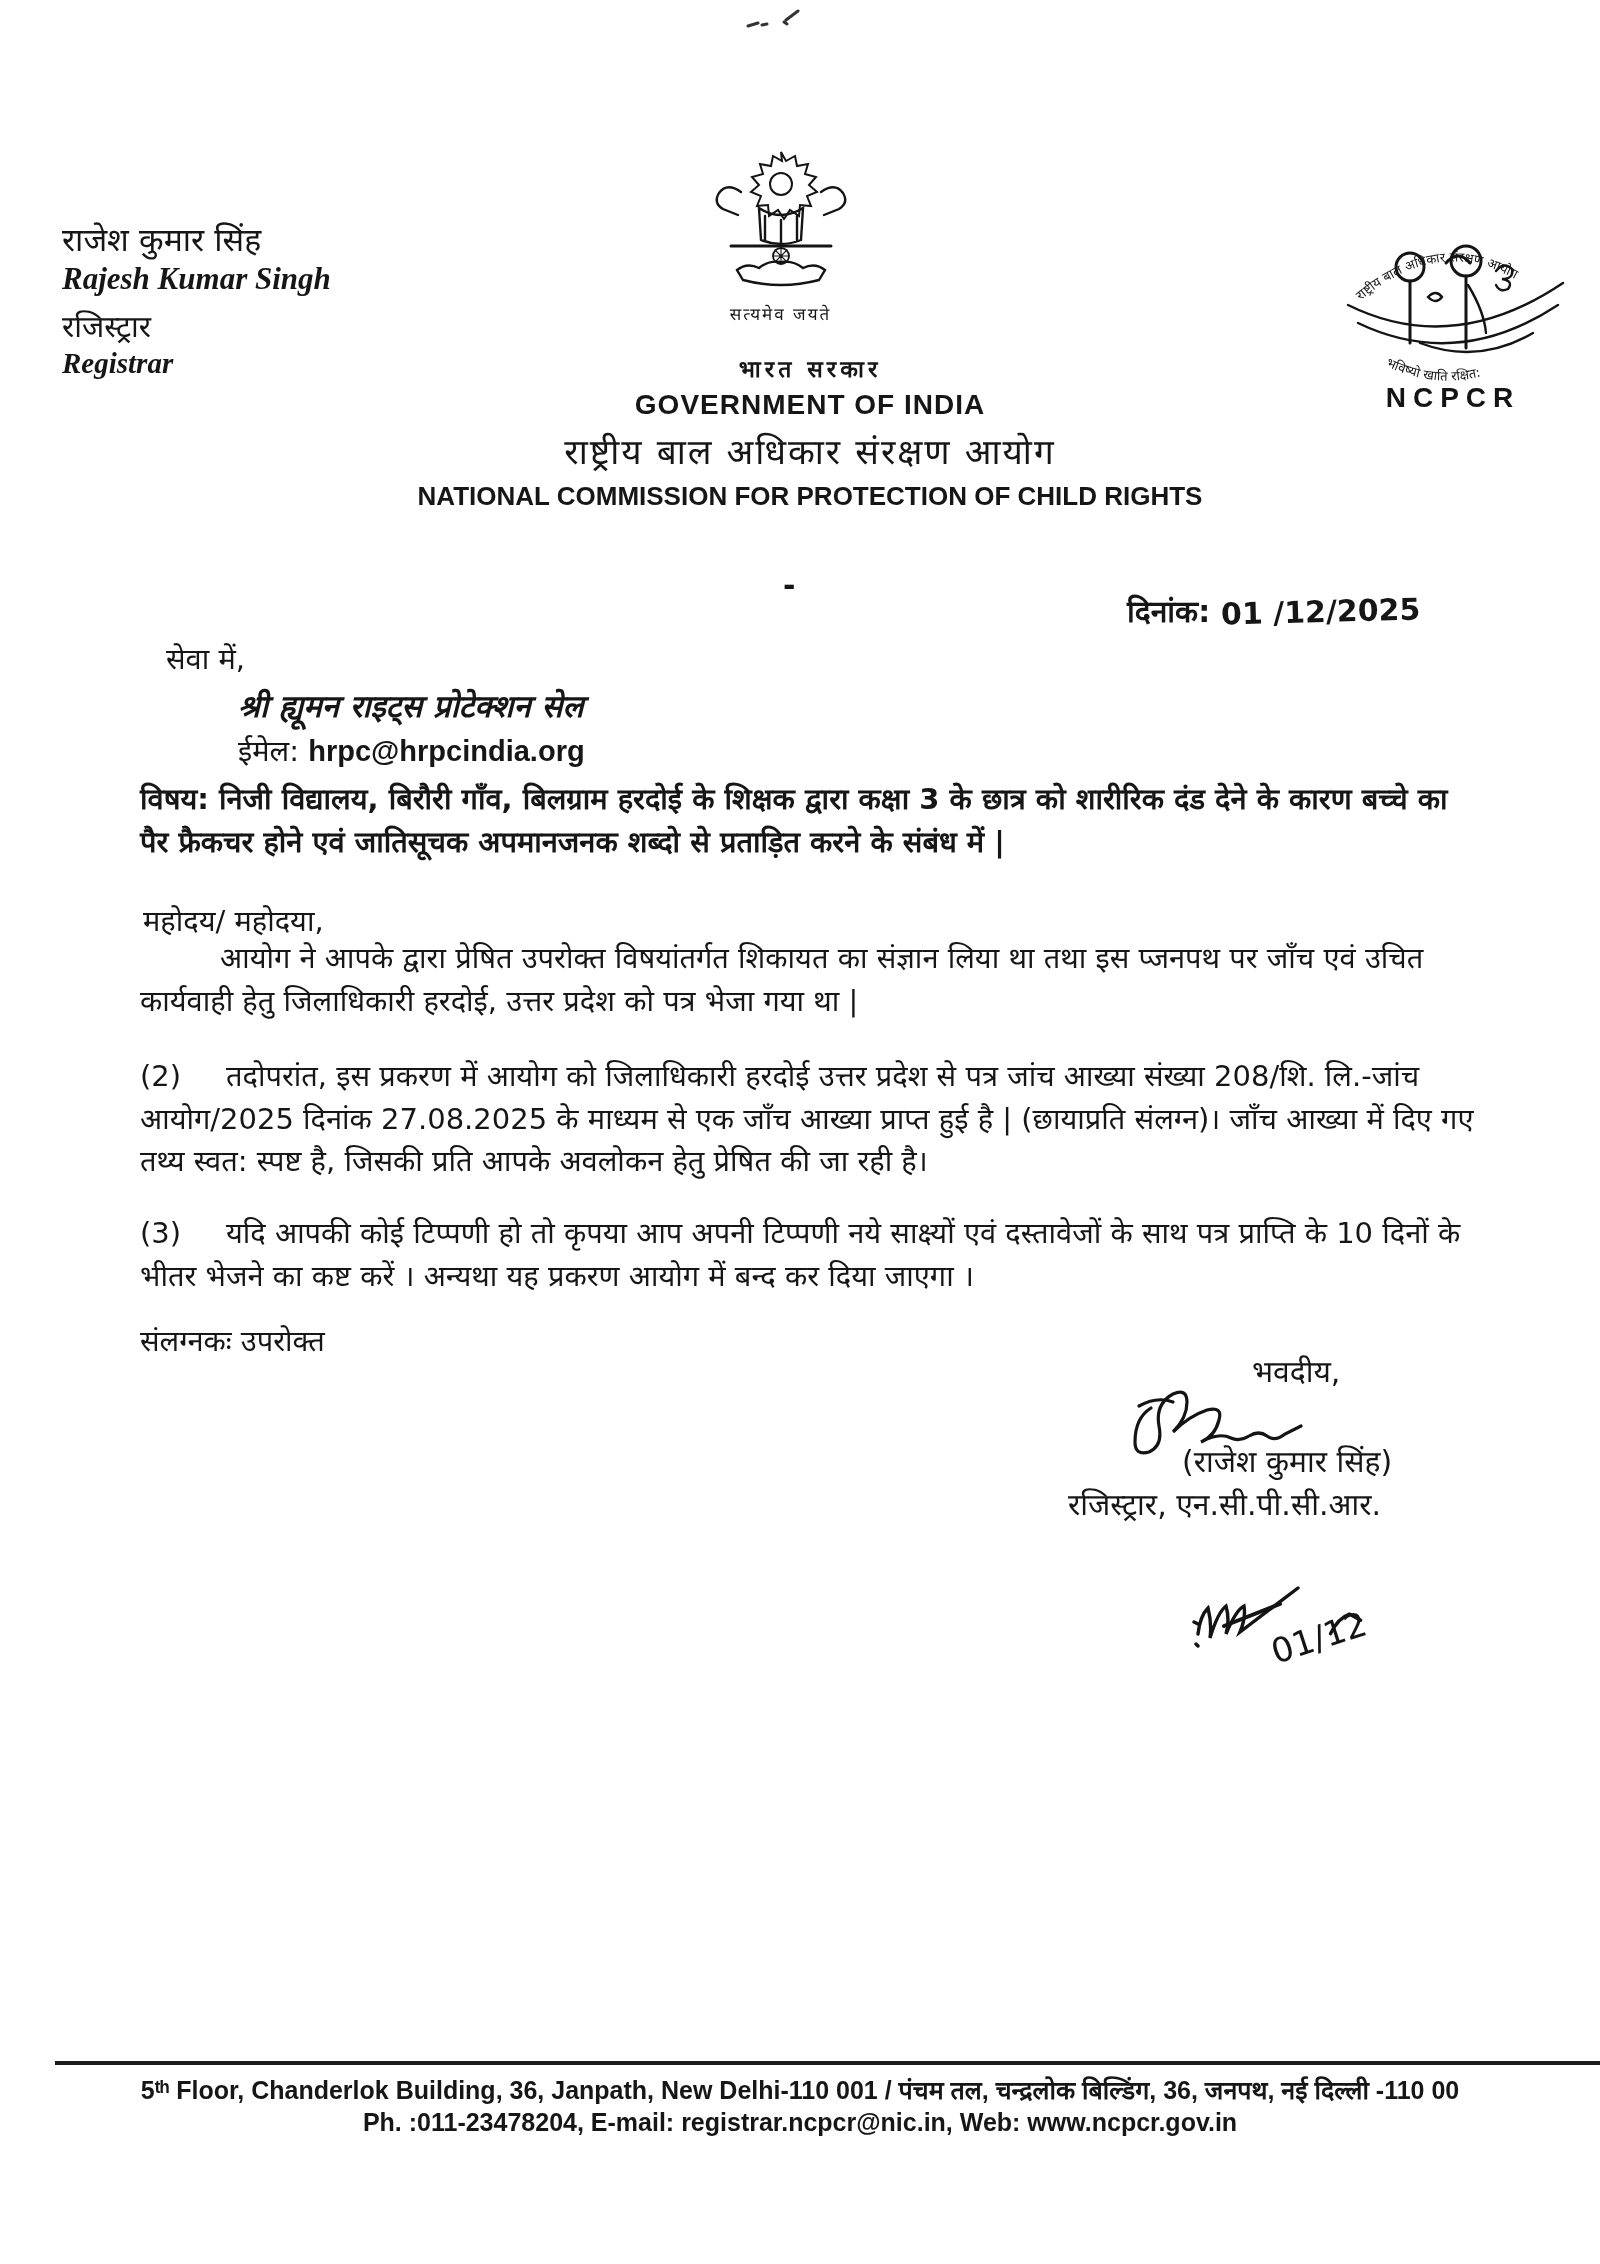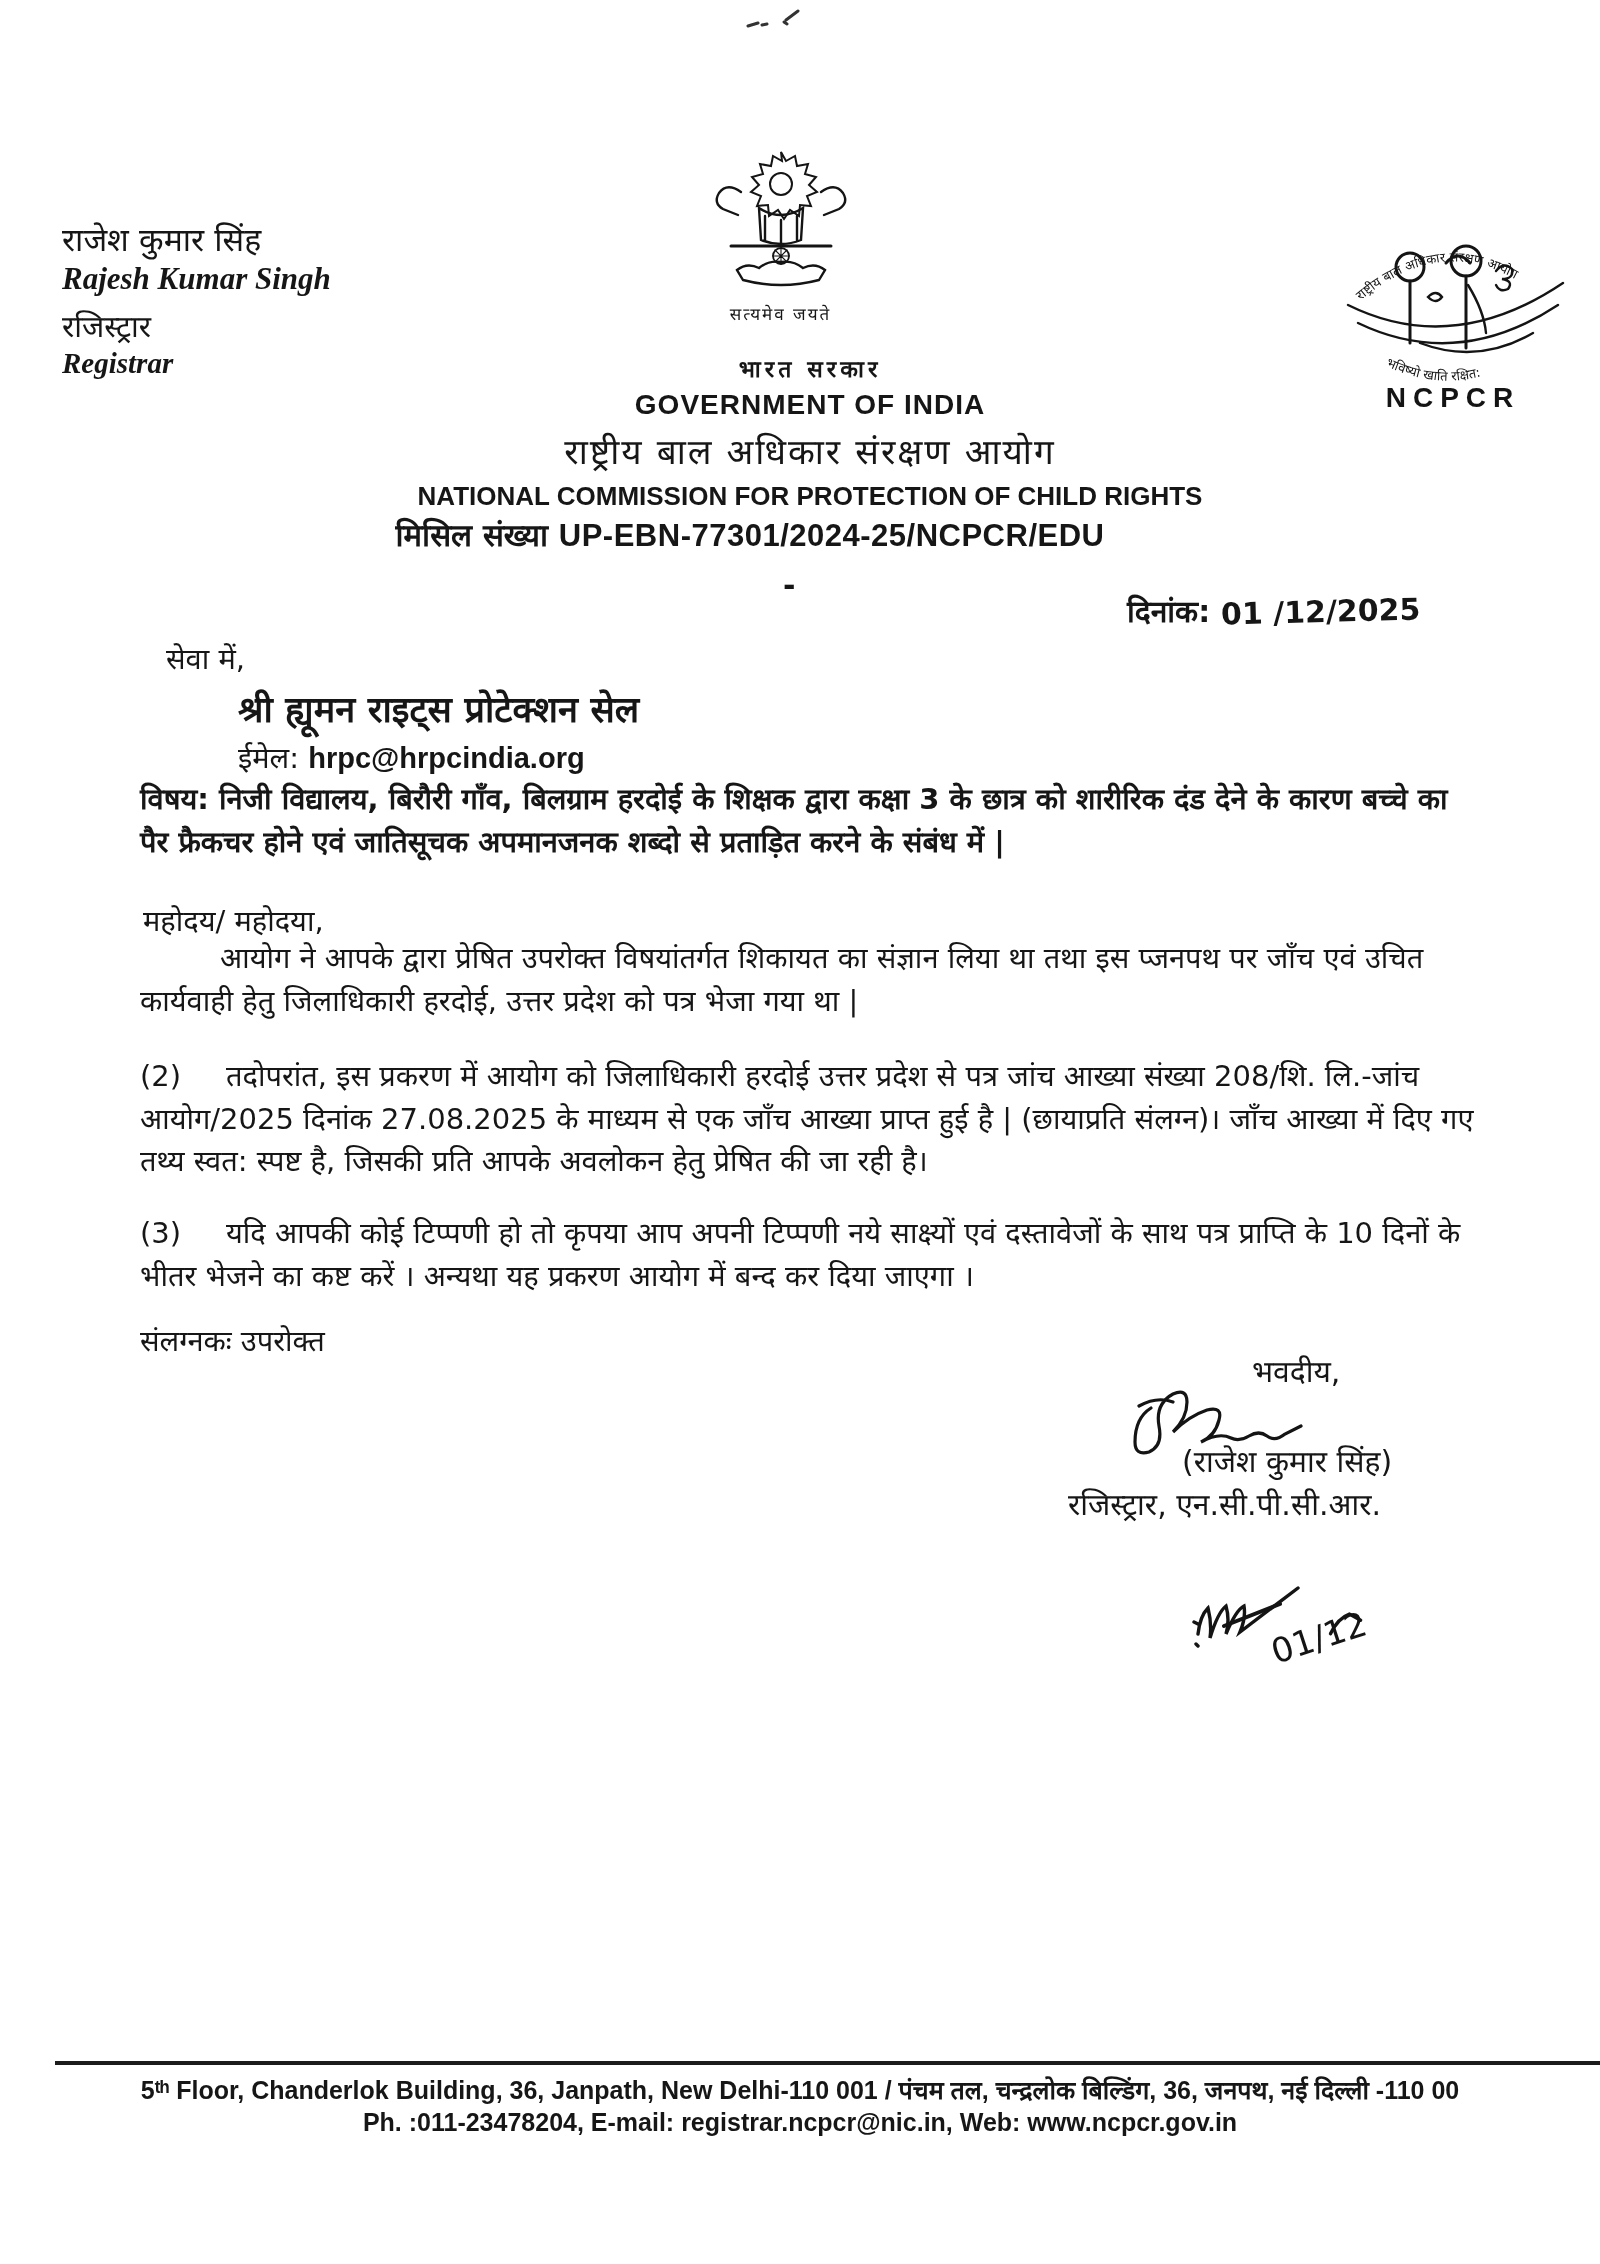--- a/index.html
+++ b/index.html
@@ -33,21 +33,21 @@
   .logo-wrap { left:1328px; top:205px; width:250px; text-align:center; }
 
   .fileline { left:300px; top:513px; width:900px; text-align:center; font-size:31px; font-weight:700; }
   .fileline .val { font-family:"Liberation Sans", sans-serif; letter-spacing:0.5px; }
   .stray-dash { left:783px; top:568px; font-size:30px; font-weight:700; }
 
   .dateline { left:1127px; top:590px; font-size:30px; font-weight:700; }
   .dateline .val { display:inline-block; transform:rotate(-1.5deg); }
 
   .addressee { left:166px; top:638px; font-size:29px; }
-  .addressee .a-name { margin-left:72px; margin-top:7px; font-size:36px; font-weight:700; }
+  .addressee .a-name { margin-left:72px; margin-top:7px; font-size:31px; font-weight:700;font-style:italic; }
   .addressee .a-mail { margin-left:72px; margin-top:4px; font-size:29px; }
   .addressee .a-mail .em { font-family:"Liberation Sans", sans-serif; font-weight:600; }
 
   .subject { left:140px; top:778px; width:1338px; font-size:29px; font-weight:700; line-height:1.48; }
   .greeting { left:143px; top:900px; font-size:29px; }
   .para { left:140px; width:1338px; font-size:29px; line-height:1.47; }
   .p1 { top:937px; text-indent:80px; }
   .p2 { top:1055px; }
   .p3 { top:1212px; }
   .pnum { display:inline-block; min-width:86px; text-indent:0; }
@@ -128,25 +128,20 @@
     </svg>
   </div>
 
   <div class="abs header-c">
     <div class="h-gov-hi dev">भारत सरकार</div>
     <div class="h-gov-en lat">GOVERNMENT OF INDIA</div>
     <div class="h-org-hi dev">राष्ट्रीय बाल अधिकार संरक्षण आयोग</div>
     <div class="h-org-en lat">NATIONAL COMMISSION FOR PROTECTION OF CHILD RIGHTS</div>
   </div>
 
-  <div class="abs fileline">
-    <span class="dev">मिसिल संख्या</span>
-    <span> </span>
-    <span class="val">UP-EBN-77301/2024-25/NCPCR/EDU</span>
-  </div>
 
   <div class="abs stray-dash">-</div>
 
   <div class="abs dateline">
     <span class="dev">दिनांक:</span>
     <span class="val">01 /12/2025</span>
   </div>
 
   <div class="abs addressee">
     <div class="dev">सेवा में,</div>

